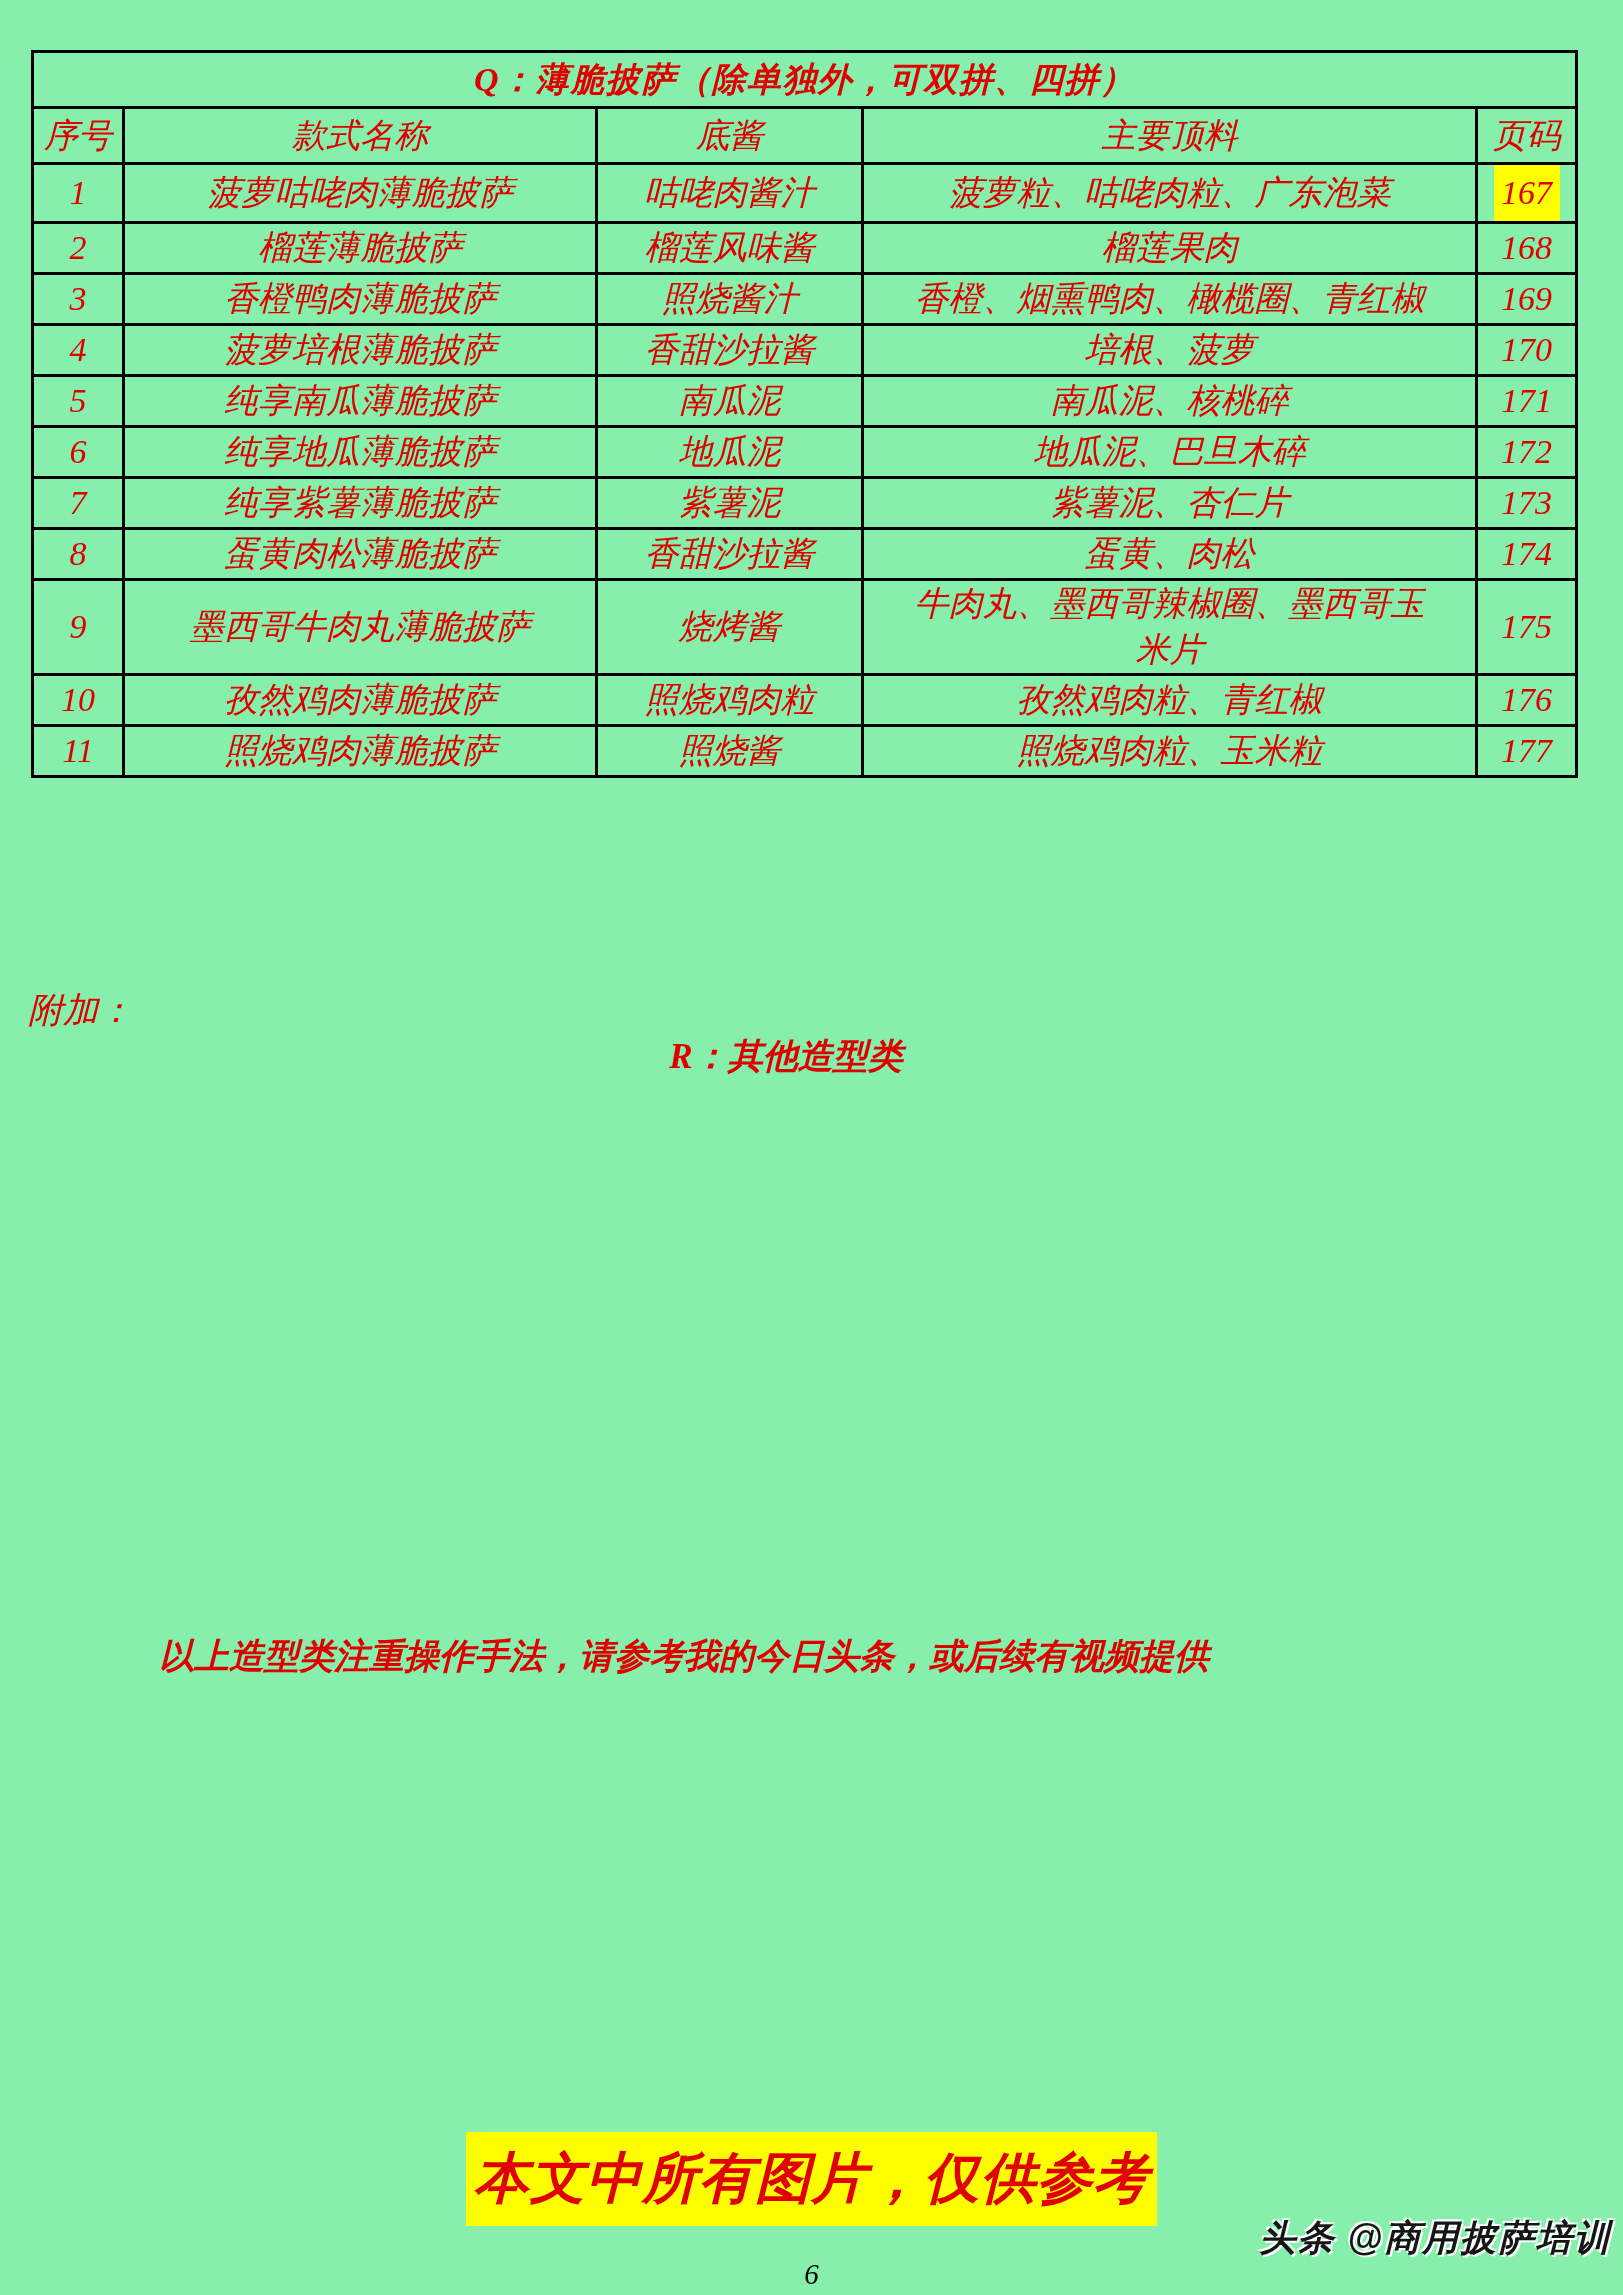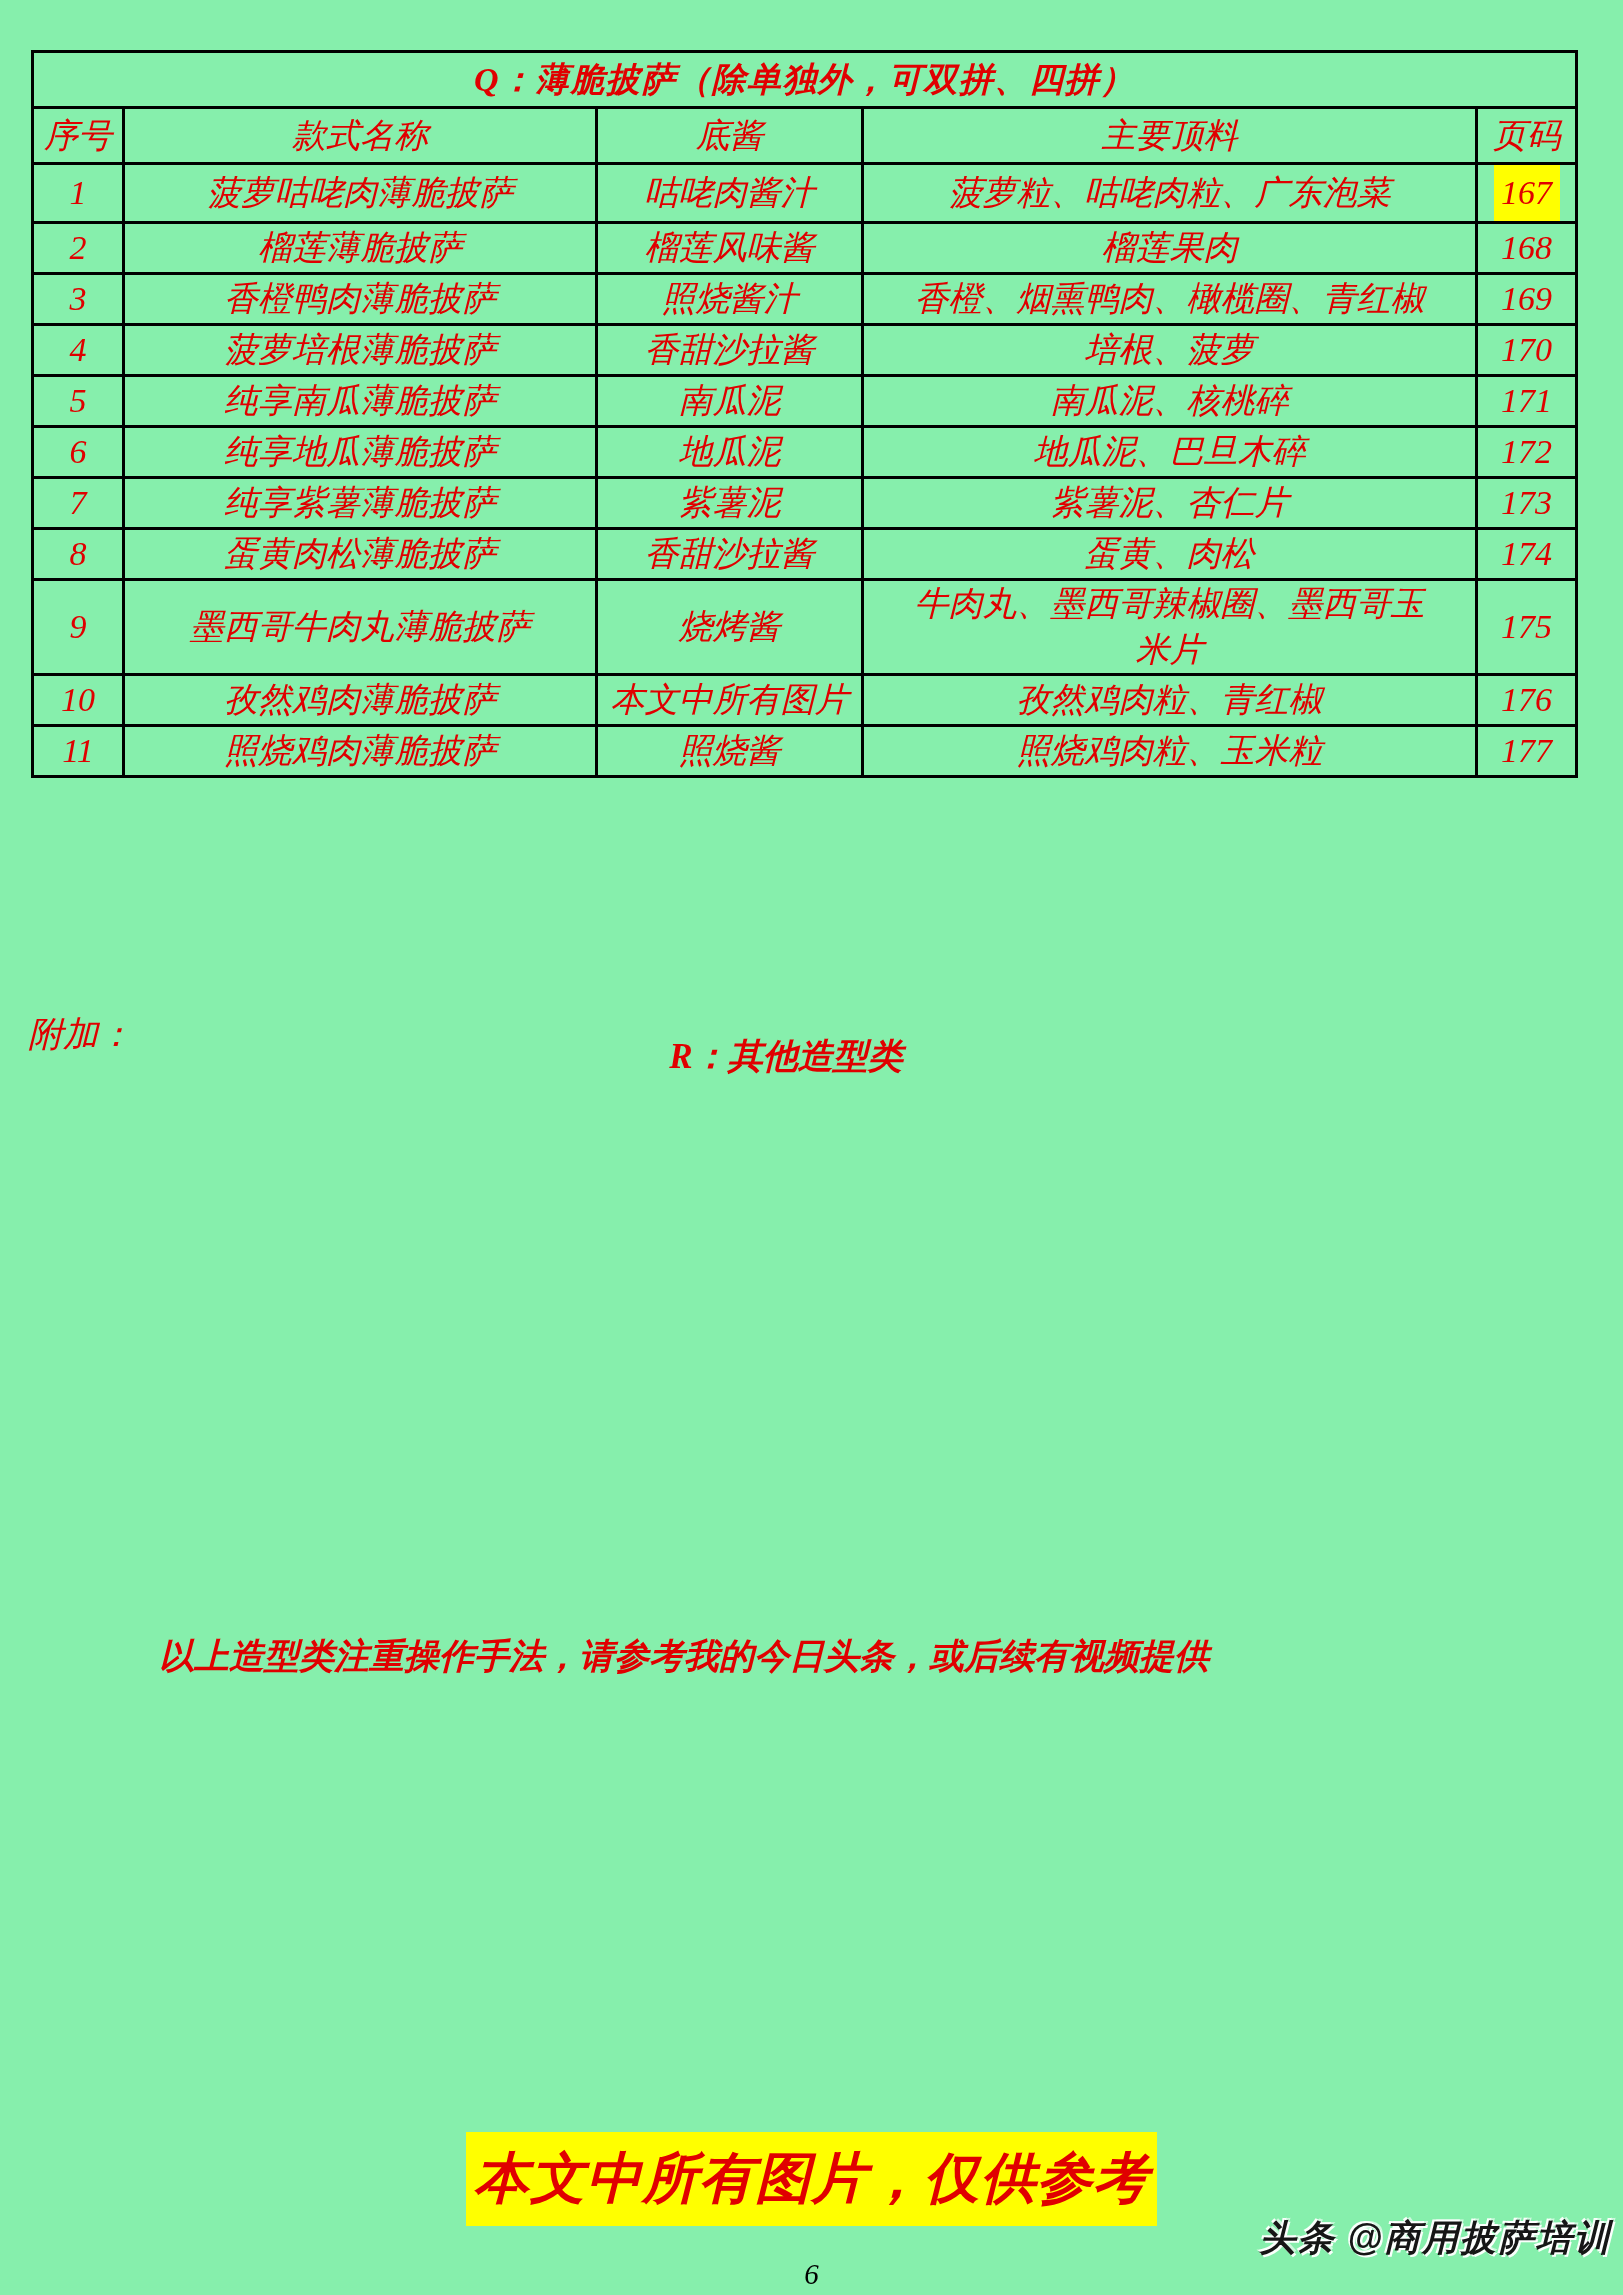--- a/index.html
+++ b/index.html
@@ -51,21 +51,20 @@
     padding:5px 7.5px;
   }
 
   
   .appendix-label{
     position:absolute;
     left:28px;
     top:987px;
     color:var(--red);
     font-size:35px;
-    margin-top:24px;
   }
   .appendix-heading{
     position:absolute;
     left:0;
     top:1033px;
     width:1572px;
     text-align:center;
     color:var(--red);
     font-size:35px;
     font-weight:bold;
@@ -216,21 +215,21 @@
         <tr>
           <td>9</td>
           <td>墨西哥牛肉丸薄脆披萨</td>
           <td>烧烤酱</td>
           <td class="col-toppings">牛肉丸、墨西哥辣椒圈、墨西哥玉米片</td>
           <td>175</td>
         </tr>
         <tr>
           <td>10</td>
           <td>孜然鸡肉薄脆披萨</td>
-          <td>本文中所有图片</td>
+          <td>照烧鸡肉粒</td>
           <td class="col-toppings">孜然鸡肉粒、青红椒</td>
           <td>176</td>
         </tr>
         <tr>
           <td>11</td>
           <td>照烧鸡肉薄脆披萨</td>
           <td>照烧酱</td>
           <td class="col-toppings">照烧鸡肉粒、玉米粒</td>
           <td>177</td>
         </tr>

